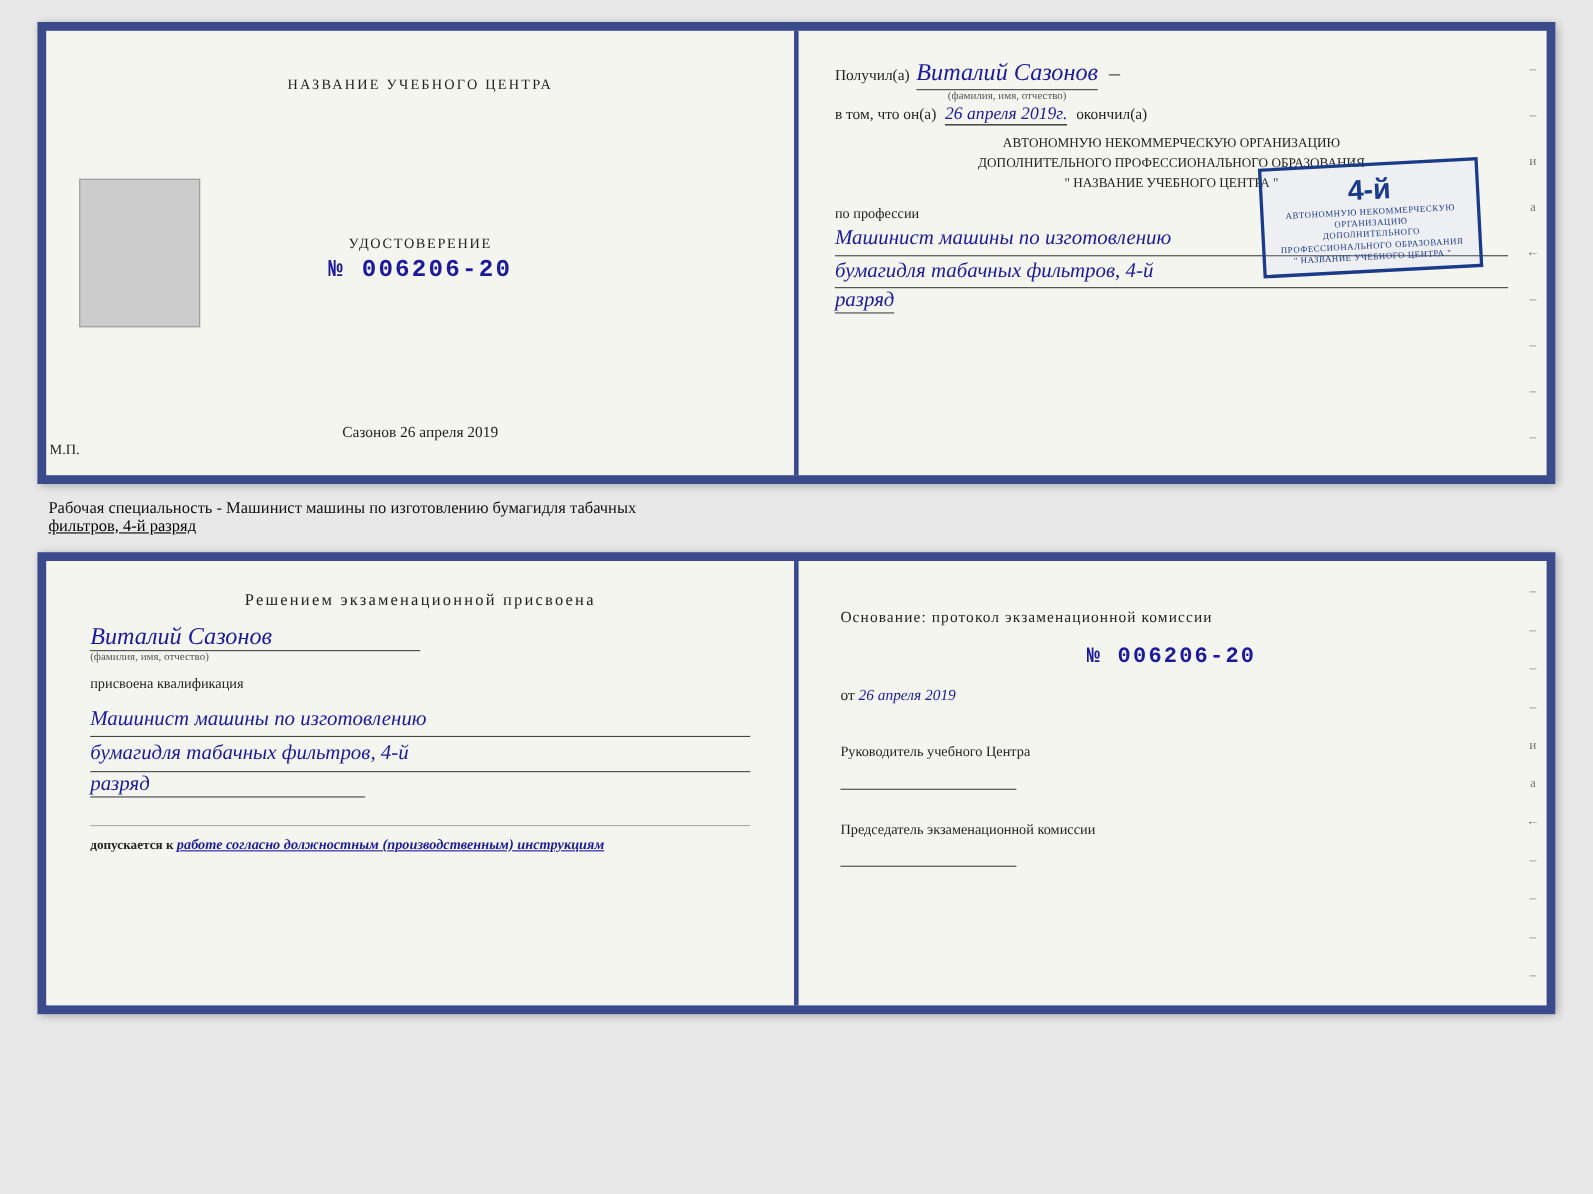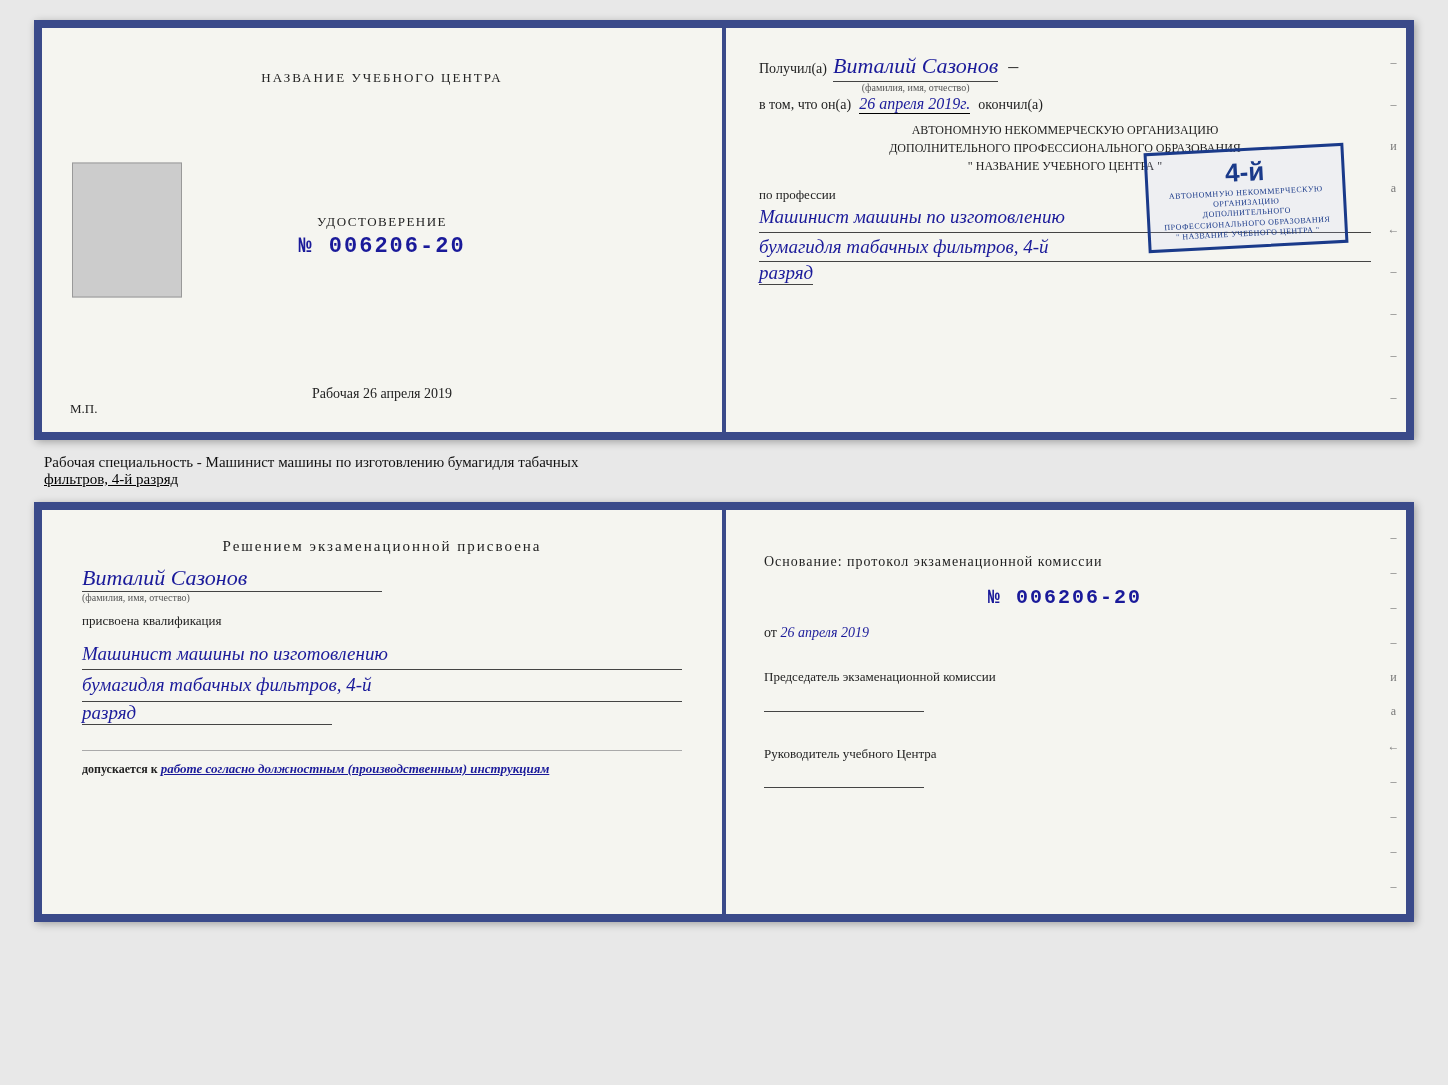--- a/index.html
+++ b/index.html
@@ -119,21 +119,21 @@
     }
 
     .cert-issued-date {
       font-size: 14px;
       color: #222;
     }
 
     .cert-mp {
       position: absolute;
       bottom: 15px;
-      left: 28px;
+      left: 3px;
       font-size: 13px;
       color: #222;
     }
 
     
     .right-line1 {
       font-size: 14px;
       color: #222;
     }
 
@@ -414,21 +414,21 @@
 
       <div class="cert-photo"></div>
 
       <div class="cert-number-block">
         <span class="cert-label">УДОСТОВЕРЕНИЕ</span>
         <span class="cert-number">№ 006206-20</span>
       </div>
 
       <div class="cert-issued">
         <span class="cert-issued-date">
-          <span>Рабочая</span>
+          <span>Сазонов</span>
           <span>26 апреля 2019</span>
         </span>
       </div>
 
       <div class="cert-mp">М.П.</div>
     </div>
 
     <div class="cert-right">
 
       <div style="display:flex; align-items:baseline; gap:6px; flex-wrap:wrap;">
@@ -525,30 +525,30 @@
 
       <div style="text-align:center;">
         <span class="exam-number">№ 006206-20</span>
       </div>
 
       <div class="exam-date-line">
         <span>от</span>
         <span class="exam-date-hw">26 апреля 2019</span>
       </div>
 
+      <div style="margin-top:16px;">
+        <div class="exam-role">Руководитель учебного Центра</div>
+        <div class="exam-signature-line"></div>
+      </div>
+
       <div style="margin-top:10px;">
         <div class="exam-role">Председатель экзаменационной комиссии</div>
         <div class="exam-signature-line"></div>
       </div>
 
-      <div style="margin-top:16px;">
-        <div class="exam-role">Руководитель учебного Центра</div>
-        <div class="exam-signature-line"></div>
-      </div>
-
       <div class="dashes-right">
         <span class="dash-mark">–</span>
         <span class="dash-mark">–</span>
         <span class="dash-mark">–</span>
         <span class="dash-mark">–</span>
         <span class="dash-mark">и</span>
         <span class="dash-mark">а</span>
         <span class="dash-mark">←</span>
         <span class="dash-mark">–</span>
         <span class="dash-mark">–</span>

